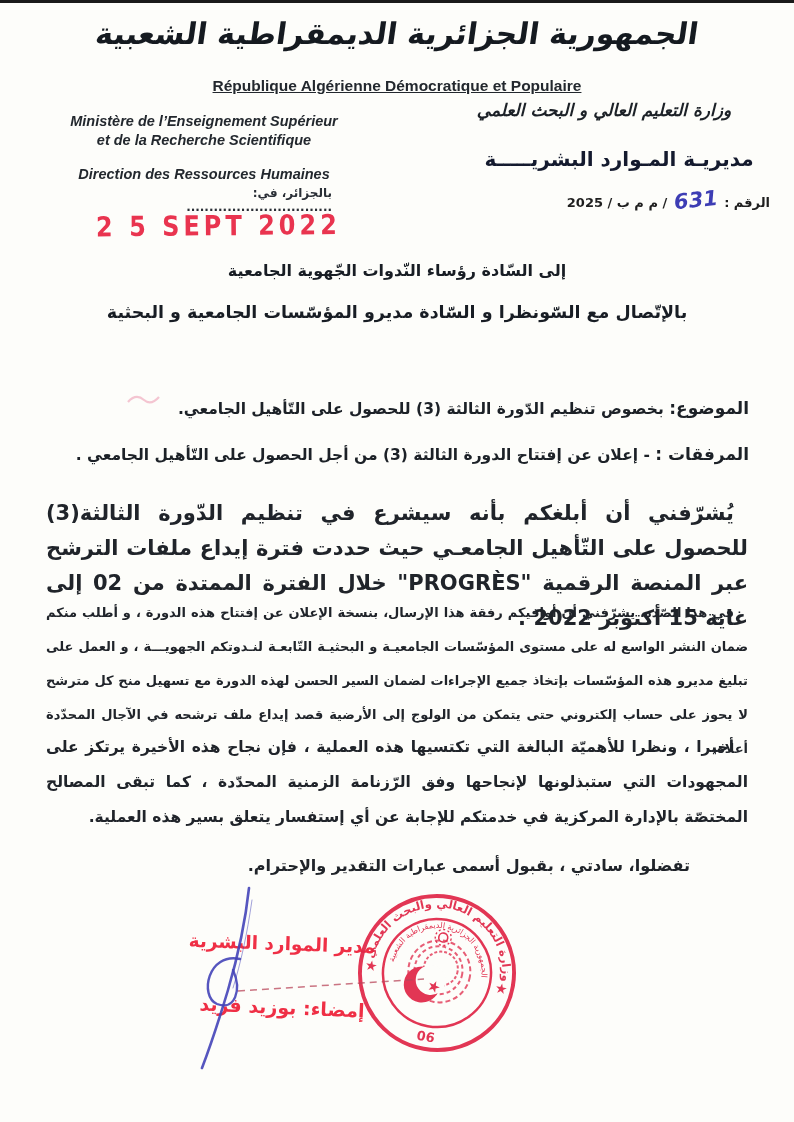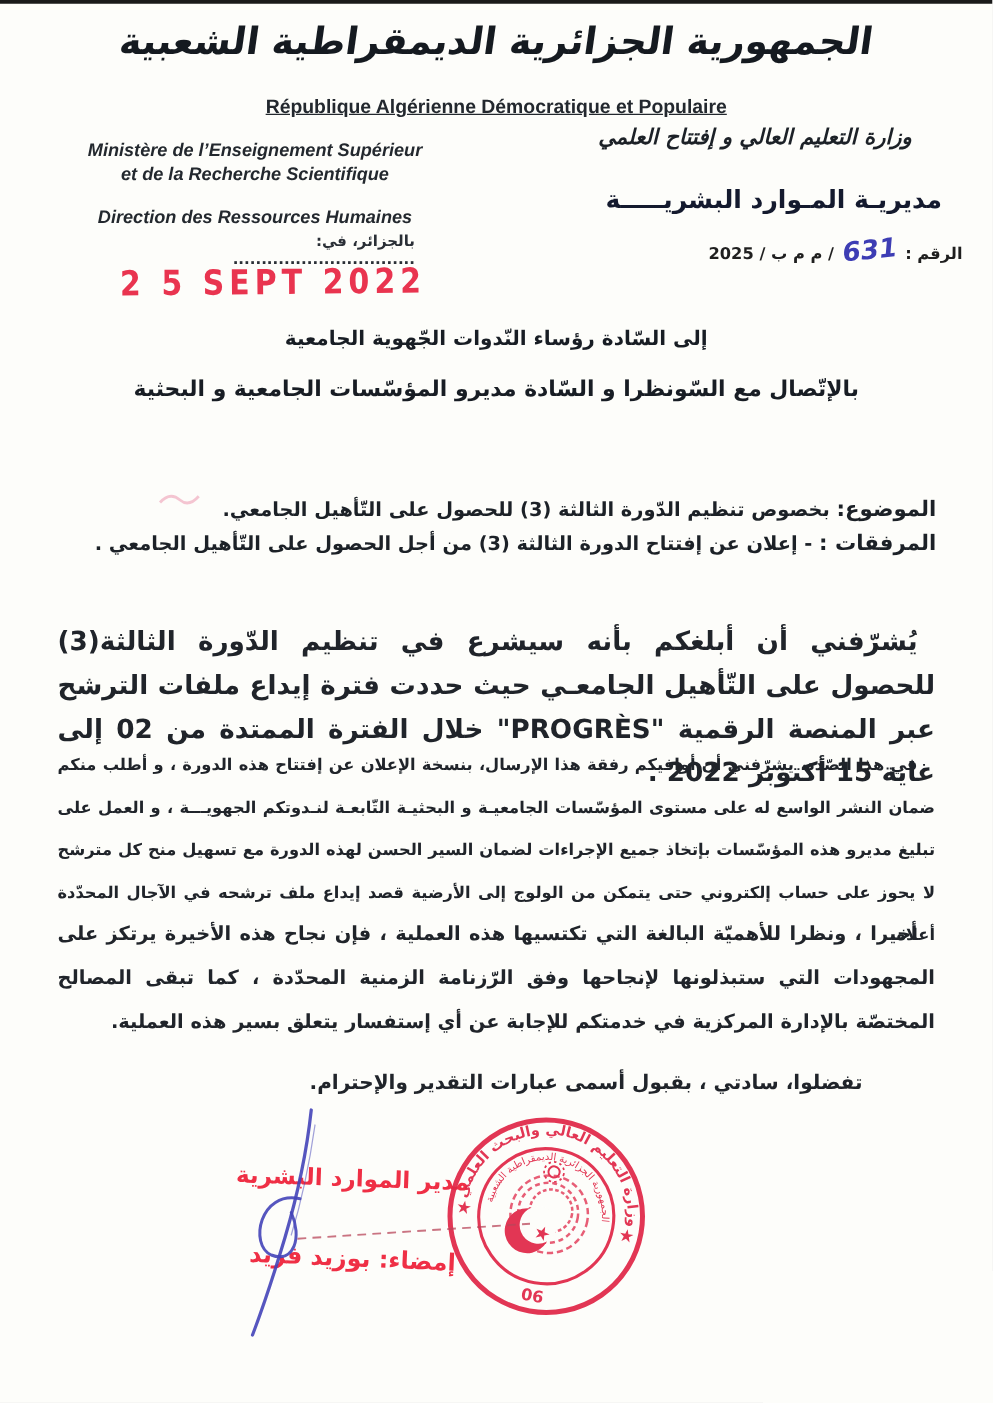--- a/index.html
+++ b/index.html
@@ -13,21 +13,21 @@
   .place-line{position:absolute;top:186px;left:108px;width:224px;font-size:12px;font-weight:bold;direction:rtl;text-align:right;color:#2a2f36;}
   .date-stamp{position:absolute;top:212px;left:96px;color:#e9344f;font-size:24px;font-weight:bold;letter-spacing:4px;transform:scaleY(1.15) rotate(-0.5deg);white-space:nowrap;}
   .ar-ministry{position:absolute;top:100px;left:438px;width:332px;direction:rtl;text-align:center;font-size:17px;font-weight:bold;font-style:italic;color:#1c2127;}
   .ar-direction{position:absolute;top:147px;left:468px;width:302px;direction:rtl;text-align:center;font-size:20px;font-weight:bold;color:#141a2e;}
   .ref-line{position:absolute;top:188px;left:535px;width:235px;direction:rtl;text-align:right;font-size:13px;font-weight:bold;white-space:nowrap;}
   .ref-number{color:#3d3db4;font-size:21px;font-weight:bold;font-style:italic;display:inline-block;transform:rotate(-6deg);margin:0 2px;}
   .recip1{position:absolute;top:261px;left:0;width:100%;direction:rtl;text-align:center;font-size:16px;font-weight:bold;color:#181d24;}
   .recip2{position:absolute;top:302px;left:0;width:100%;direction:rtl;text-align:center;font-size:17.5px;font-weight:bold;color:#181d24;}
   .subject-line{position:absolute;left:46px;width:703px;direction:rtl;text-align:right;font-size:15.5px;font-weight:bold;color:#1c2127;}
   .subject-line .lbl{font-size:17px;}
-  .s1{top:398px;} .s2{top:425px;}
+  .s1{top:398px;} .s2{top:444px;}
   .para{position:absolute;left:46px;width:702px;direction:rtl;text-align:justify;text-indent:14px;color:#20242a;}
   .p1{top:496px;font-size:21px;line-height:35px;font-weight:bold;}
   .p2{top:596px;font-size:13px;line-height:34px;font-weight:bold;}
   .p3{top:730px;font-size:15.5px;line-height:35px;font-weight:bold;}
   .closing{position:absolute;top:856px;left:240px;width:450px;direction:rtl;text-align:right;font-size:16px;font-weight:bold;color:#20242a;}
   .sig-title{position:absolute;top:933px;left:166px;width:232px;direction:rtl;text-align:center;font-size:18.5px;font-weight:bold;color:#ef2f45;transform:rotate(2deg);}
   .sig-name{position:absolute;top:996px;left:166px;width:232px;direction:rtl;text-align:center;font-size:19px;font-weight:bold;color:#ef2f45;transform:rotate(2.5deg);}
   .seal{position:absolute;left:349px;top:885px;transform:rotate(10deg);opacity:.93;}
   .overlay{position:absolute;inset:0;pointer-events:none;}
 </style>
@@ -42,21 +42,21 @@
 
   <div class="fr-block">
     <div>Ministère de l’Enseignement Supérieur</div>
     <div>et de la  Recherche Scientifique</div>
     <div class="fr-direction">Direction des Ressources Humaines</div>
   </div>
 
   <div class="place-line">بالجزائر، في: ................................</div>
   <div class="date-stamp">2 5 SEPT 2022</div>
 
-  <div class="ar-ministry">وزارة التعليم العالي و إفتتاح العلمي</div>
+  <div class="ar-ministry">وزارة التعليم العالي و البحث العلمي</div>
   <div class="ar-direction">مديريـة المـوارد البشريـــــة</div>
   <div class="ref-line">
     <span>الرقم :</span>
     <span class="ref-number">631</span>
     <span>/ م م ب / 2025</span>
   </div>
 
   <div class="recip1">إلى السّادة رؤساء النّدوات الجّهوية الجامعية</div>
   <div class="recip2">بالإتّصال مع السّونظرا و السّادة مديرو المؤسّسات الجامعية و البحثية</div>
 

